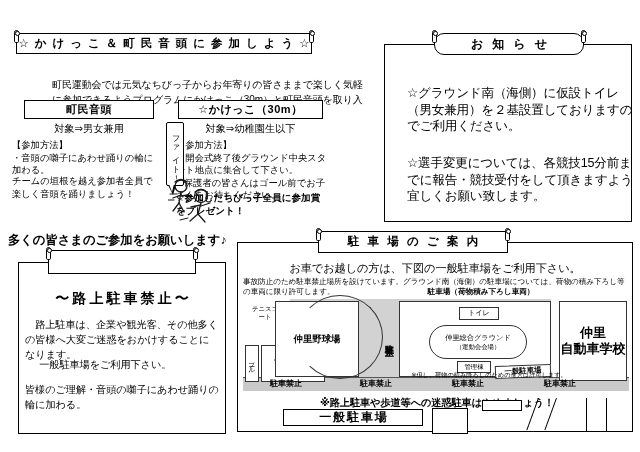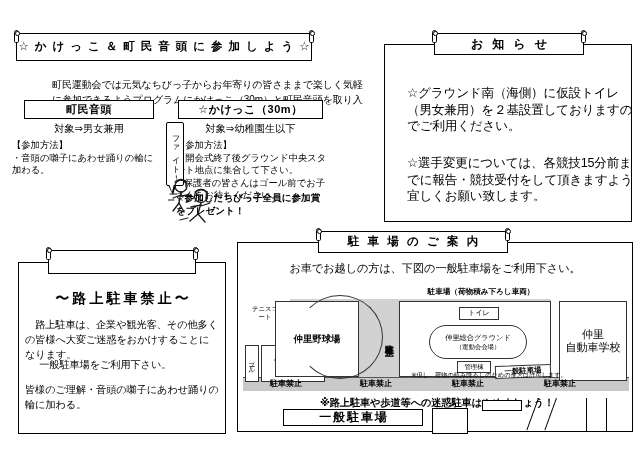--- a/index.html
+++ b/index.html
@@ -42,21 +42,21 @@
   .pin::after{
     content:""; position:absolute; left:0.4px; top:0.4px;
     width:2.6px; height:2.6px; border:1px solid #000; border-radius:50%;
     background:#fff;
   }
 
   
   .panel { position:absolute; border:1.4px solid #000; background:#fff; }
 
   
-  #sec-a-banner { left:16px; top:33px; width:296px; height:28px; }
+  #sec-a-banner { left:16px; top:33px; width:296px; height:21px; }
   #sec-a-banner .btxt { font-size:11.5px; letter-spacing:.52em; text-indent:.52em; }
 
   #sec-a-lead {
     position:absolute; left:4px; top:78px; width:320px;
     font-size:10px; line-height:1.45; letter-spacing:-0.1px;margin-left:48px;
   }
 
   .subbox {
     position:absolute; border:1.4px solid #000; background:#fff;
     display:flex; align-items:center; justify-content:center;
@@ -93,21 +93,21 @@
     content:""; position:absolute; left:-3.6px; top:-10.6px;
     border-left:3.6px solid transparent; border-right:2px solid transparent;
     border-top:8px solid #fff;
   }
 
   
   #runner { position:absolute; left:168px; top:174px; width:62px; height:50px; }
 
   
   #sec-b { left:384px; top:44px; width:248px; height:178px; }
-  #sec-b-banner { left:434px; top:33px; width:150px; height:22px; }
+  #sec-b-banner { left:434px; top:33px; width:150px; height:22px;border-radius:10px; }
   #sec-b-banner .btxt { font-size:12px; letter-spacing:.75em; text-indent:.75em; }
   .notice-p {
     position:absolute; font-size:12.6px; line-height:1.32; letter-spacing:-0.2px;margin-left:15px;
   }
   #notice-1 { left:392px; top:85px; width:236px; }
   #notice-2 { left:392px; top:155px; width:236px; }
 
   
   #sec-c-lead {
     position:absolute; left:8px; top:232px; width:320px;
@@ -187,21 +187,21 @@
     display:flex; flex-direction:column; align-items:center; justify-content:center;
   }
   #m-oval .l1 { font-size:7.2px; }
   #m-oval .l2 { font-size:6.4px; }
   #m-kanri { left:214px; top:62px; width:34px; height:12px; }
   #m-kanri .mlabel { font-size:6.4px; }
   #m-gpark2 { left:252px; top:66px; width:56px; height:13px; transform:rotate(-2deg); }
   #m-gpark2 .mlabel { font-size:7.4px; font-weight:bold; }
 
   #m-school { left:316px; top:2px; width:68px; height:80px; }
-  #m-school .mlabel { font-size:11px; font-weight:normal; flex-direction:column; }
+  #m-school .mlabel { font-size:13px; font-weight:bold; flex-direction:column; }
 
   #m-tadashi {
     position:absolute; left:120px; top:72px; width:252px;
     font-size:6.2px; text-align:center;
   }
 
   .road-np {
     position:absolute; top:79px; font-size:8px; font-weight:bold;
     text-align:center; width:70px;
   }
@@ -237,20 +237,21 @@
   </div>
 
   <div id="sec-a-lead">町民運動会では元気なちびっ子からお年寄りの皆さままで楽しく気軽に参加できるようプログラムにかけっこ（30m）と町民音頭を取り入れています。</div>
 
   <div class="subbox" id="ondo-head">
     <span class="t">町民音頭</span>
   </div>
   <div class="target" id="ondo-target">対象⇒男女兼用</div>
   <div class="body-txt" id="ondo-how" style="white-space:pre-line;">【参加方法】
 ・音頭の囃子にあわせ踊りの輪に加わる。</div>
+  <div class="body-txt" id="ondo-note">チームの垣根を越え参加者全員で楽しく音頭を踊りましょう！</div>
 
   <div class="subbox" id="kake-head">
     <span class="t">☆かけっこ（30m）</span>
   </div>
   <div class="target" id="kake-target">対象⇒幼稚園生以下</div>
   <div class="body-txt" id="kake-how" style="white-space:pre-line;">【参加方法】
 ・開会式終了後グラウンド中央スタート地点に集合して下さい。
 ※保護者の皆さんはゴール前でお子さんをお待ちください。</div>
   <div class="body-txt" id="kake-prize">☆参加したちびっ子全員に参加賞をプレゼント！</div>
 
@@ -284,37 +285,39 @@
 
   <div class="panel" id="sec-b"></div>
   <div class="banner" id="sec-b-banner">
     <span class="pin l"></span>
     <span class="pin r"></span>
     <span class="btxt">お知らせ</span>
   </div>
   <div class="notice-p" id="notice-1">☆グラウンド南（海側）に仮設トイレ（男女兼用）を２基設置しておりますのでご利用ください。</div>
   <div class="notice-p" id="notice-2">☆選手変更については、各競技15分前までに報告・競技受付をして頂きますよう宜しくお願い致します。</div>
 
+  <div id="sec-c-lead">多くの皆さまのご参加をお願いします♪</div>
   <div class="panel" id="sec-c"></div>
   <div class="banner" id="sec-c-banner">
     <span class="pin l"></span>
     <span class="pin r"></span>
   </div>
   <div id="sec-c-sub">〜路上駐車禁止〜</div>
   <div class="onegai-p" id="onegai-1">路上駐車は、企業や観光客、その他多くの皆様へ大変ご迷惑をおかけすることになります。</div>
   <div class="onegai-p" id="onegai-2">一般駐車場をご利用下さい。</div>
   <div class="onegai-p" id="onegai-3">皆様のご理解・音頭の囃子にあわせ踊りの輪に加わる。</div>
 
   <div class="panel" id="sec-d"></div>
   <div class="banner" id="sec-d-banner">
     <span class="pin l"></span>
     <span class="pin r"></span>
     <span class="btxt">駐車場のご案内</span>
   </div>
   <div id="park-head">お車でお越しの方は、下図の一般駐車場をご利用下さい。</div>
+  <div id="park-sub">事故防止のため駐車禁止場所を設けています。グラウンド南（海側）の駐車場については、荷物の積み下ろし等の車両に限り許可します。</div>
 
   <div id="map">
     <div id="gray-field"></div>
     <div id="gray-road"></div>
 
     <div class="mlabel" id="m-tennis-lbl" style="position:absolute;">テニスコート</div>
 
     <div class="mblock" id="m-bg-gym">
       <span class="mlabel" style="position:absolute;inset:0;white-space:pre-line;">B&amp;G
 体育館</span>

